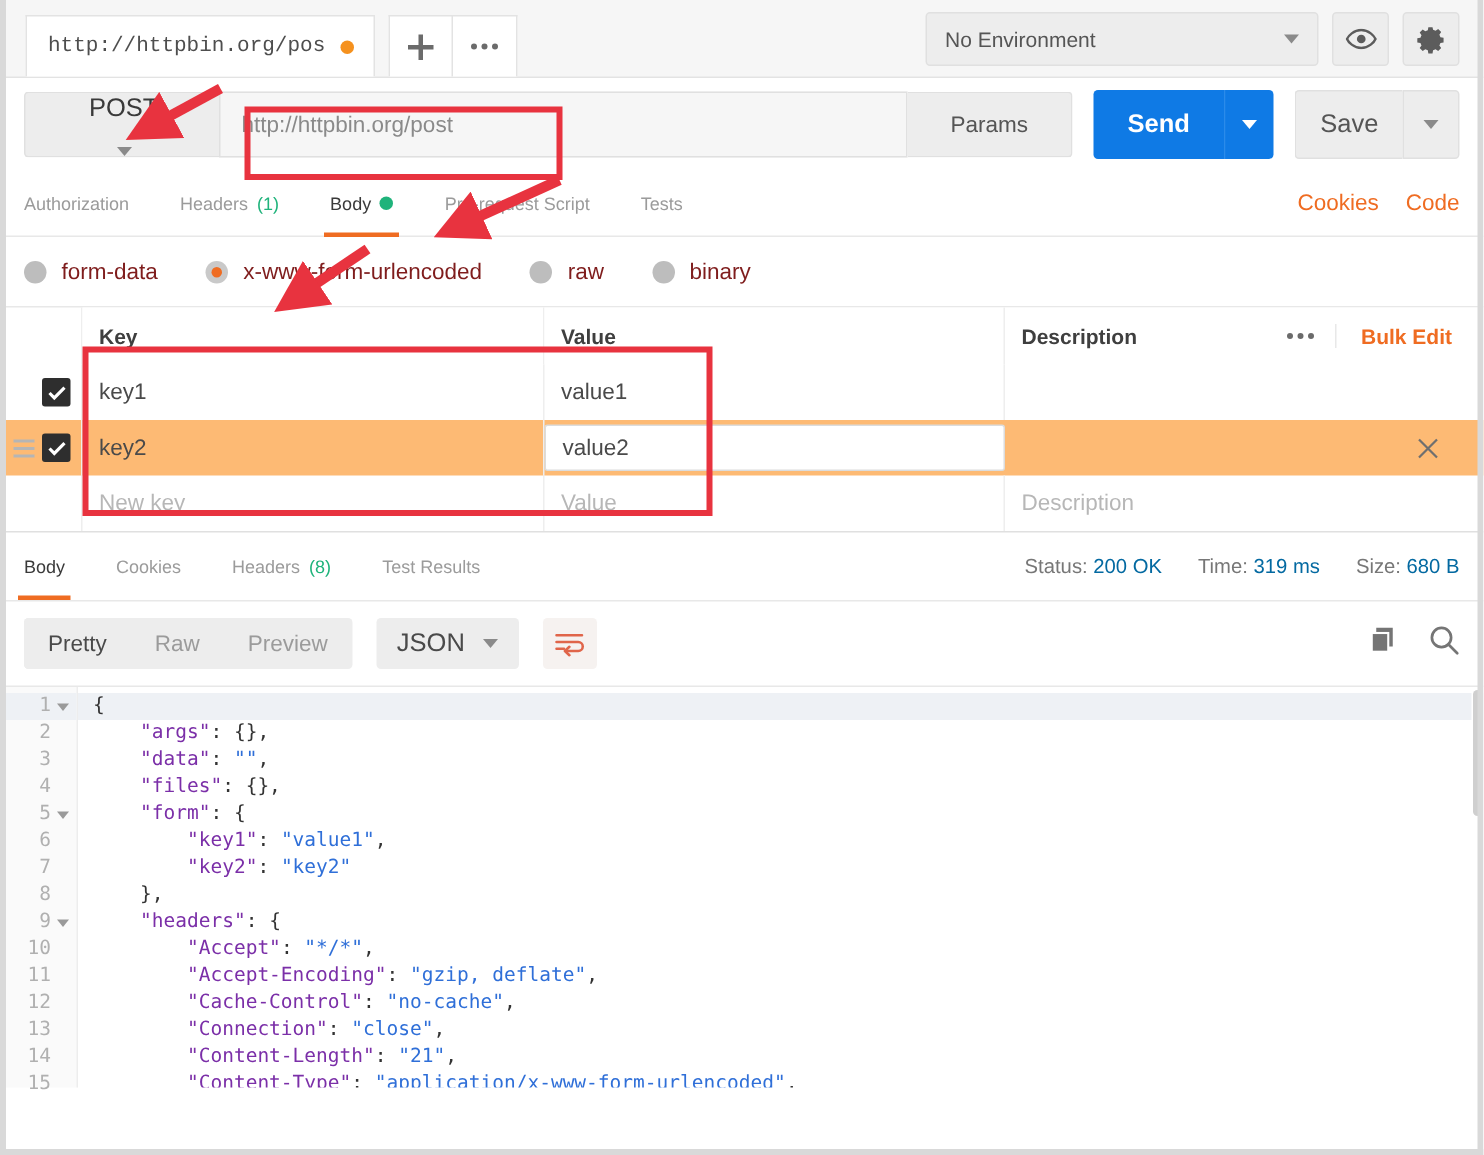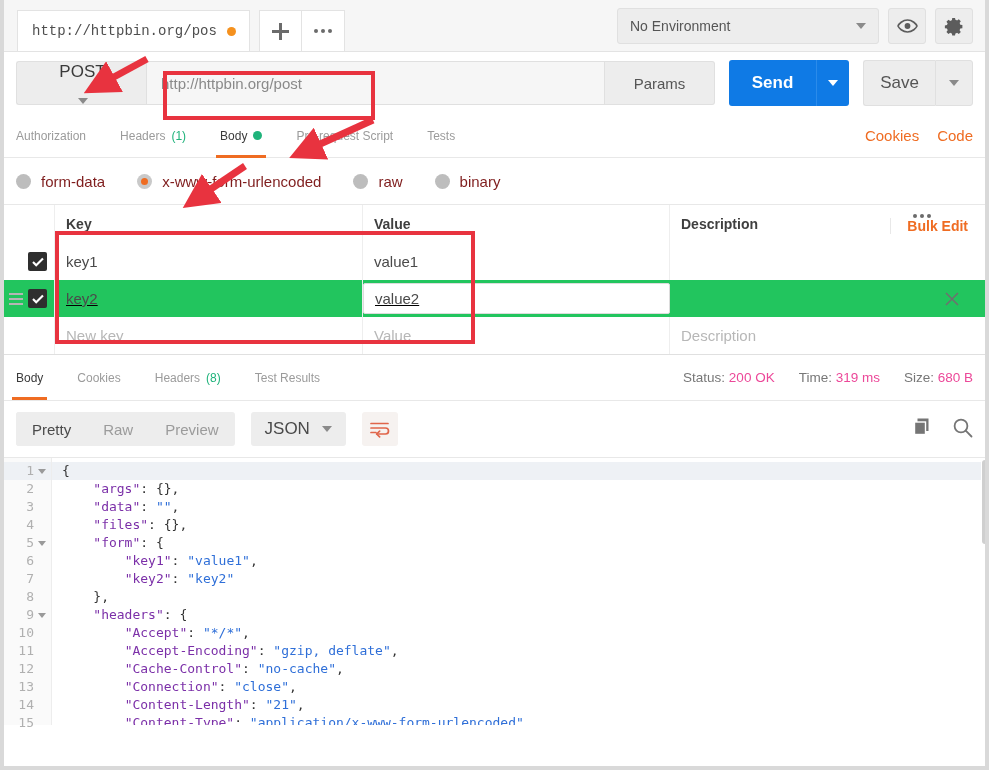--- a/index.html
+++ b/index.html
@@ -140,32 +140,32 @@
            display:flex;align-items:center;justify-content:center; flex:none; }
   .ckmark { display:block; }
   .cell { display:flex; align-items:center; padding: 0 11px; font-size: 15px; color: #4a4a4a;
           border-right: 1px solid #eee; }
   .cell.k { width: 308px; }
   .cell.v { width: 307px; }
   .cell.d { flex: 1; }
   .cell.head { font-weight: bold; color: #3f3f3f; font-size: 14px; background:#fff; }
   .cell.ph { color: #b7b7b7; }
   .cell.boxed { border: 1px solid #dcdcdc; background:#fff; margin: 3px 0; border-radius:2px; }
-  .kv-head-right { margin-left:auto; display:flex; align-items:center; gap: 0; padding-right: 10px; flex-direction: column;}
+  .kv-head-right { margin-left:auto; display:flex; align-items:center; gap: 0; padding-right: 10px;}
   .bulk { color:#ef6c22; font-size:14px; padding-left: 16px; border-left:1px solid #e8e8e8;
           margin-left: 14px; }
   .row-x { margin-left:auto; padding-right: 18px; display:flex; align-items:center;
            font-size: 19px; color:#6f6f6f; }
-  .kv-row.shaded { background: #22c55e; text-decoration: underline; }
+  .kv-row.shaded { background: #fdba74; }
 
   
   .resp-tabs { height: 46px; display:flex; align-items:center; padding: 0 16px;
                border-bottom: 1px solid #e8e8e8; position: relative; }
   .resp-meta { margin-left:auto; display:flex; gap: 24px; font-size: 13.5px; color:#777; }
-  .resp-meta b { font-weight: normal; color: #ec4899; }
+  .resp-meta b { font-weight: normal; color: #0369a1; }
 
   
   .resp-tools { height: 56px; display:flex; align-items:center; padding: 0 16px; gap: 0; }
   .seg { display:flex; background:#ededed; border-radius:3px; overflow:hidden; }
   .seg div { height: 34px; display:flex;align-items:center;justify-content:center;
              padding: 0 16px; font-size: 15px; color:#9b9b9b; }
   .seg div.on { background:#ededed; color:#4a4a4a; }
   .fmt-sel { margin-left: 16px; height:34px; background:#ededed; border-radius:3px;
              display:flex;align-items:center;gap:12px; padding: 0 14px;
              font-size:17px;color:#4a4a4a; }

